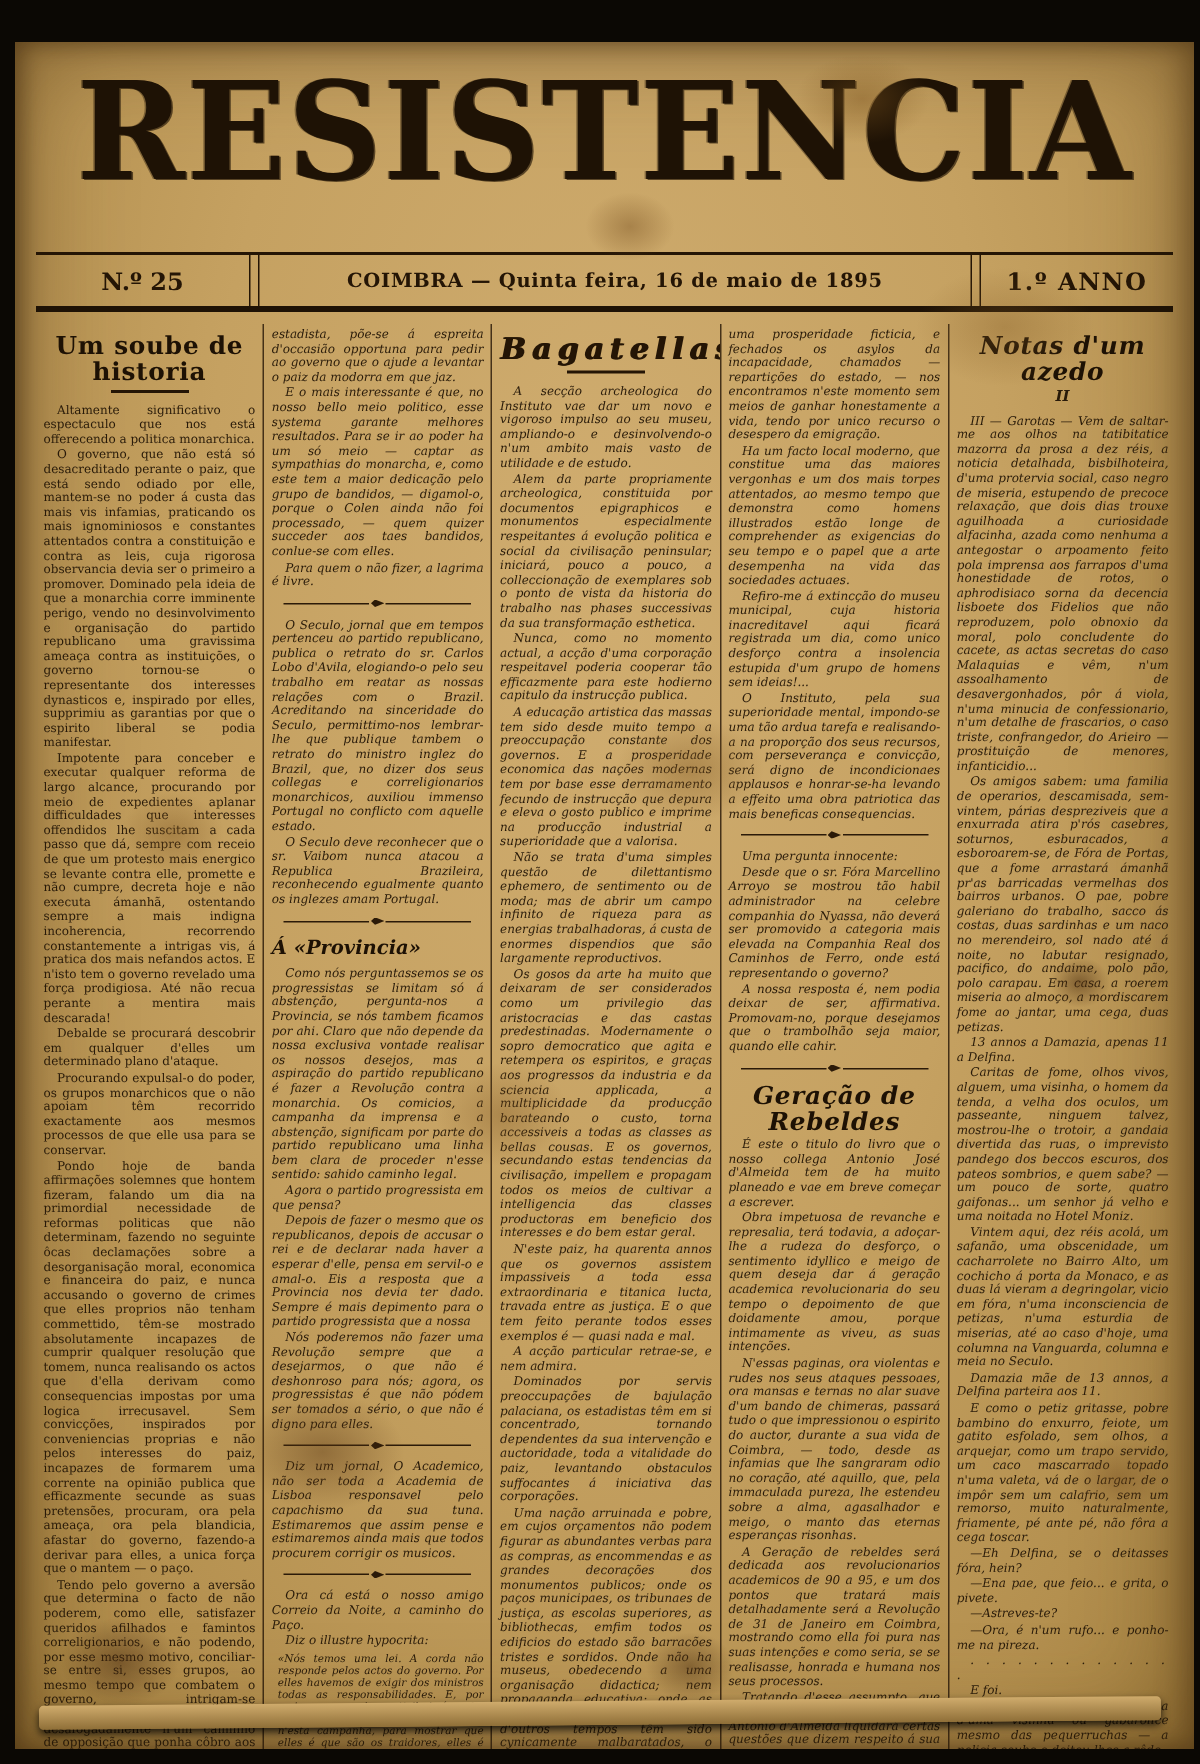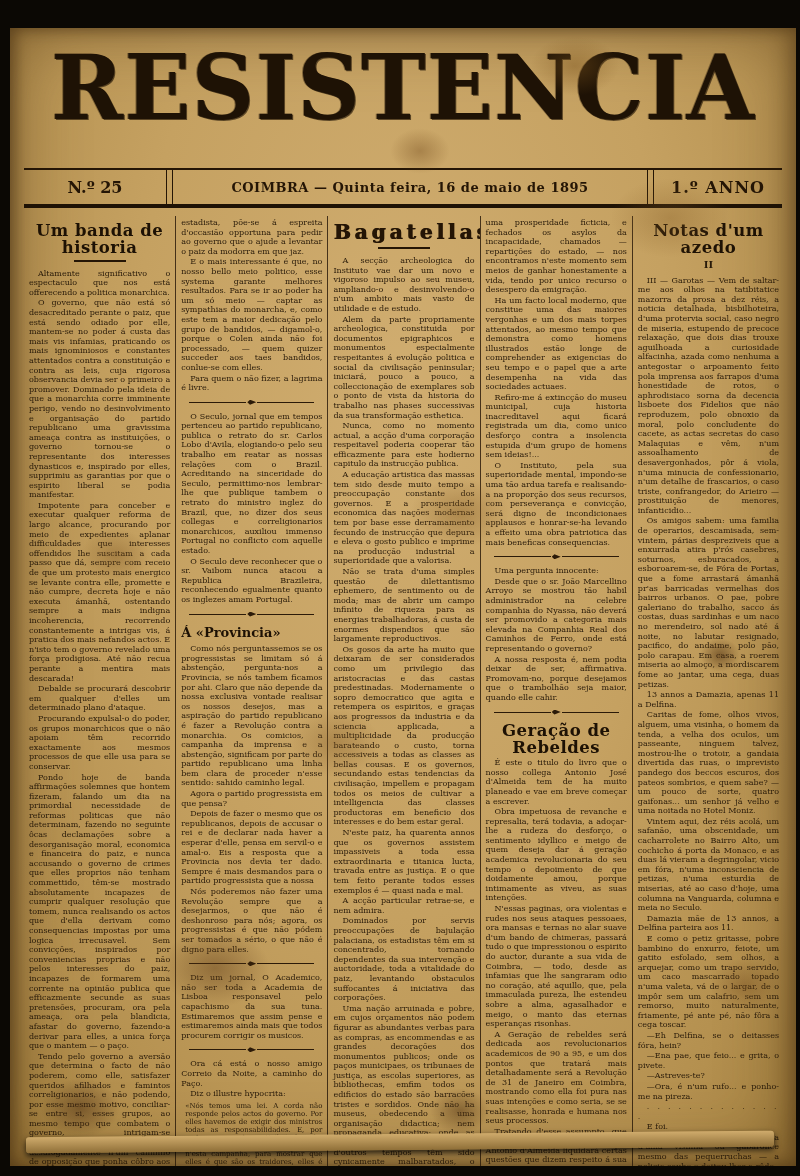--- a/index.html
+++ b/index.html
@@ -43,21 +43,21 @@
   .dl-year{width:128px;font-size:16px;letter-spacing:1px;}
   .vsep{width:5px;border-left:1.5px solid #241505;border-right:1.5px solid #241505;margin:0;}
   .columns{
     display:flex;margin:8px 12px 0 14px;height:960px;overflow:hidden;
     color:#281a09;
   }
   .column{
     flex:1;padding:2px 5px 0 5px;overflow:hidden;
     text-align:justify;font-size:8px;line-height:1.2;
   }
-  .column + .column{border-left:1px solid rgba(45,28,10,0.85);}
+  .column + .column{border-left:1px solid rgba(45,28,10,0.85);font-style:italic;}
   .b-p,.b-p-first,.b-small,.b-dots{margin:0 0 1px 0;}
   .b-p{text-indent:9px;}
   .b-p-first{text-indent:0;}
   .b-small{font-size:7px;line-height:1.16;margin:3px 0 3px 4px;}
   .b-dots{letter-spacing:2.5px;text-indent:9px;}
   .b-title-lg{
     font-size:16.5px;font-weight:bold;text-align:center;line-height:1.05;
     margin:4px 0 2px 0;color:#1d1104;letter-spacing:0.5px;
   }
   .b-title-md{
@@ -89,21 +89,21 @@
   <div class="dateline">
     <div class="dl-cell dl-issue">N.º 25</div>
     <div class="vsep"></div>
     <div class="dl-cell dl-center">COIMBRA — Quinta feira, 16 de maio de 1895</div>
     <div class="vsep"></div>
     <div class="dl-cell dl-year">1.º ANNO</div>
   </div>
 
   <div class="columns">
       <div class="column">
-        <div class="b-title-lg">Um banda de historia</div>
+        <div class="b-title-lg">Um soube de historia</div>
         <div class="rule-short"></div>
         <p class="b-p">Altamente significativo o espectaculo que nos está offerecendo a politica monarchica.</p>
         <p class="b-p">O governo, que não está só desacreditado perante o paiz, que está sendo odiado por elle, mantem-se no poder á custa das mais vis infamias, praticando os mais ignominiosos e constantes attentados contra a constituição e contra as leis, cuja rigorosa observancia devia ser o primeiro a promover. Dominado pela ideia de que a monarchia corre imminente perigo, vendo no desinvolvimento e organisação do partido republicano uma gravissima ameaça contra as instituições, o governo tornou-se o representante dos interesses dynasticos e, inspirado por elles, supprimiu as garantias por que o espirito liberal se podia manifestar.</p>
         <p class="b-p">Impotente para conceber e executar qualquer reforma de largo alcance, procurando por meio de expedientes aplanar difficuldades que interesses offendidos lhe suscitam a cada passo que dá, sempre com receio de que um protesto mais energico se levante contra elle, promette e não cumpre, decreta hoje e não executa ámanhã, ostentando sempre a mais indigna incoherencia, recorrendo constantemente a intrigas vis, á pratica dos mais nefandos actos. E n'isto tem o governo revelado uma força prodigiosa. Até não recua perante a mentira mais descarada!</p>
         <p class="b-p">Debalde se procurará descobrir em qualquer d'elles um determinado plano d'ataque.</p>
         <p class="b-p">Procurando expulsal-o do poder, os grupos monarchicos que o não apoiam têm recorrido exactamente aos mesmos processos de que elle usa para se conservar.</p>
         <p class="b-p">Pondo hoje de banda affirmações solemnes que hontem fizeram, falando um dia na primordial necessidade de reformas politicas que não determinam, fazendo no seguinte ôcas declamações sobre a desorganisação moral, economica e financeira do paiz, e nunca accusando o governo de crimes que elles proprios não tenham commettido, têm-se mostrado absolutamente incapazes de cumprir qualquer resolução que tomem, nunca realisando os actos que d'ella derivam como consequencias impostas por uma logica irrecusavel. Sem convicções, inspirados por conveniencias proprias e não pelos interesses do paiz, incapazes de formarem uma corrente na opinião publica que efficazmente secunde as suas pretensões, procuram, ora pela ameaça, ora pela blandicia, afastar do governo, fazendo-a derivar para elles, a unica força que o mantem — o paço.</p>
         <p class="b-p">Tendo pelo governo a aversão que determina o facto de não poderem, como elle, satisfazer queridos afilhados e famintos correligionarios, e não podendo, por esse mesmo motivo, conciliar-se entre si, esses grupos, ao mesmo tempo que combatem o governo, intrigam-se reciprocamente, não entrando desafogadamente n'um caminho de opposição que ponha côbro aos inqualificaveis desmandos do governo. Emquanto o partido progressista, provocando o descontentamento de muitos dos seus correligionarios, faz comicios, propugna pelo não pagamento de impostos lançados dictatorialmente e vota a abstenção eleitoral, um politico, tão habilidoso para intrigas e formação de agrupamentos occasionaes como destituido de qualquer merito para,</p>
       </div>
       <div class="column">
@@ -114,21 +114,21 @@
           <span class="diamond"></span>
         </div>
         <p class="b-p">O Seculo, jornal que em tempos pertenceu ao partido republicano, publica o retrato do sr. Carlos Lobo d'Avila, elogiando-o pelo seu trabalho em reatar as nossas relações com o Brazil. Acreditando na sinceridade do Seculo, permittimo-nos lembrar-lhe que publique tambem o retrato do ministro inglez do Brazil, que, no dizer dos seus collegas e correligionarios monarchicos, auxiliou immenso Portugal no conflicto com aquelle estado.</p>
         <p class="b-p">O Seculo deve reconhecer que o sr. Vaibom nunca atacou a Republica Brazileira, reconhecendo egualmente quanto os inglezes amam Portugal.</p>
         <div class="rule-arrow">
           <span class="diamond"></span>
         </div>
         <div class="b-title-md">Á «Provincia»</div>
         <p class="b-p">Como nós perguntassemos se os progressistas se limitam só á abstenção, pergunta-nos a Provincia, se nós tambem ficamos por ahi. Claro que não depende da nossa exclusiva vontade realisar os nossos desejos, mas a aspiração do partido republicano é fazer a Revolução contra a monarchia. Os comicios, a campanha da imprensa e a abstenção, significam por parte do partido republicano uma linha bem clara de proceder n'esse sentido: sahido caminho legal.</p>
         <p class="b-p">Agora o partido progressista em que pensa?</p>
-        <p class="b-p">Depois de fazer o mesmo que os republicanos, depois de accusar o rei e de declarar nada haver a esperar d'elle, pensa em servil-o e amal-o. Eis a resposta que a Provincia nos devia ter dado. Sempre é mais desmandos para o partido progressista que a nossa</p>
+        <p class="b-p">Depois de fazer o mesmo que os republicanos, depois de accusar o rei e de declarar nada haver a esperar d'elle, pensa em servil-o e amal-o. Eis a resposta que a Provincia nos devia ter dado. Sempre é mais depimento para o partido progressista que a nossa</p>
         <p class="b-p">Nós poderemos não fazer uma Revolução sempre que a desejarmos, o que não é deshonroso para nós; agora, os progressistas é que não pódem ser tomados a sério, o que não é digno para elles.</p>
         <div class="rule-arrow">
           <span class="diamond"></span>
         </div>
         <p class="b-p">Diz um jornal, O Academico, não ser toda a Academia de Lisboa responsavel pelo capachismo da sua tuna. Estimaremos que assim pense e estimaremos ainda mais que todos procurem corrigir os musicos.</p>
         <div class="rule-arrow">
           <span class="diamond"></span>
         </div>
         <p class="b-p">Ora cá está o nosso amigo Correio da Noite, a caminho do Paço.</p>
         <p class="b-p">Diz o illustre hypocrita:</p>
@@ -150,21 +150,21 @@
       </div>
       <div class="column">
         <p class="b-p-first">uma prosperidade ficticia, e fechados os asylos da incapacidade, chamados — repartições do estado, — nos encontramos n'este momento sem meios de ganhar honestamente a vida, tendo por unico recurso o desespero da emigração.</p>
         <p class="b-p">Ha um facto local moderno, que constitue uma das maiores vergonhas e um dos mais torpes attentados, ao mesmo tempo que demonstra como homens illustrados estão longe de comprehender as exigencias do seu tempo e o papel que a arte desempenha na vida das sociedades actuaes.</p>
         <p class="b-p">Refiro-me á extincção do museu municipal, cuja historia inacreditavel aqui ficará registrada um dia, como unico desforço contra a insolencia estupida d'um grupo de homens sem ideias!...</p>
         <p class="b-p">O Instituto, pela sua superioridade mental, impondo-se uma tão ardua tarefa e realisando-a na proporção dos seus recursos, com perseverança e convicção, será digno de incondicionaes applausos e honrar-se-ha levando a effeito uma obra patriotica das mais beneficas consequencias.</p>
         <div class="rule-arrow">
           <span class="diamond"></span>
         </div>
         <p class="b-p">Uma pergunta innocente:</p>
-        <p class="b-p">Desde que o sr. João Marcellino Arroyo se mostrou tão habil administrador na celebre companhia do Nyassa, não deverá ser promovido a categoria mais elevada na Companhia Real dos Caminhos de Ferro, onde está representando o governo?</p>
+        <p class="b-p">Desde que o sr. Fóra Marcellino Arroyo se mostrou tão habil administrador na celebre companhia do Nyassa, não deverá ser promovido a categoria mais elevada na Companhia Real dos Caminhos de Ferro, onde está representando o governo?</p>
         <p class="b-p">A nossa resposta é, nem podia deixar de ser, affirmativa. Promovam-no, porque desejamos que o trambolhão seja maior, quando elle cahir.</p>
         <div class="rule-arrow">
           <span class="diamond"></span>
         </div>
         <div class="b-title-lg">Geração de Rebeldes</div>
         <p class="b-p">É este o titulo do livro que o nosso collega Antonio José d'Almeida tem de ha muito planeado e vae em breve começar a escrever.</p>
         <p class="b-p">Obra impetuosa de revanche e represalia, terá todavia, a adoçar-lhe a rudeza do desforço, o sentimento idyllico e meigo de quem deseja dar á geração academica revolucionaria do seu tempo o depoimento de que doidamente amou, porque intimamente as viveu, as suas intenções.</p>
         <p class="b-p">N'essas paginas, ora violentas e rudes nos seus ataques pessoaes, ora mansas e ternas no alar suave d'um bando de chimeras, passará tudo o que impressionou o espirito do auctor, durante a sua vida de Coimbra, — todo, desde as infamias que lhe sangraram odio no coração, até aquillo, que, pela immaculada pureza, lhe estendeu sobre a alma, agasalhador e meigo, o manto das eternas esperanças risonhas.</p>
         <p class="b-p">A Geração de rebeldes será dedicada aos revolucionarios academicos de 90 a 95, e um dos pontos que tratará mais detalhadamente será a Revolução de 31 de Janeiro em Coimbra, mostrando como ella foi pura nas suas intenções e como seria, se se realisasse, honrada e humana nos seus processos.</p>
         <p class="b-p">Tratando d'esse assumpto, que será por completo elucidado, Antonio d'Almeida liquidará certas questões que dizem respeito á sua interferencia n'aquelle movimento e que se agitaram, ainda que em campo especial, no verão passado, em Coimbra. Aproveitará essa occasião para demonstrar ás creaturas, ainda as mais rombas, como a perseguição se torna risivel quando movida por transfugas impenitentes, ou velhos conservadores insidiosos.</p>

